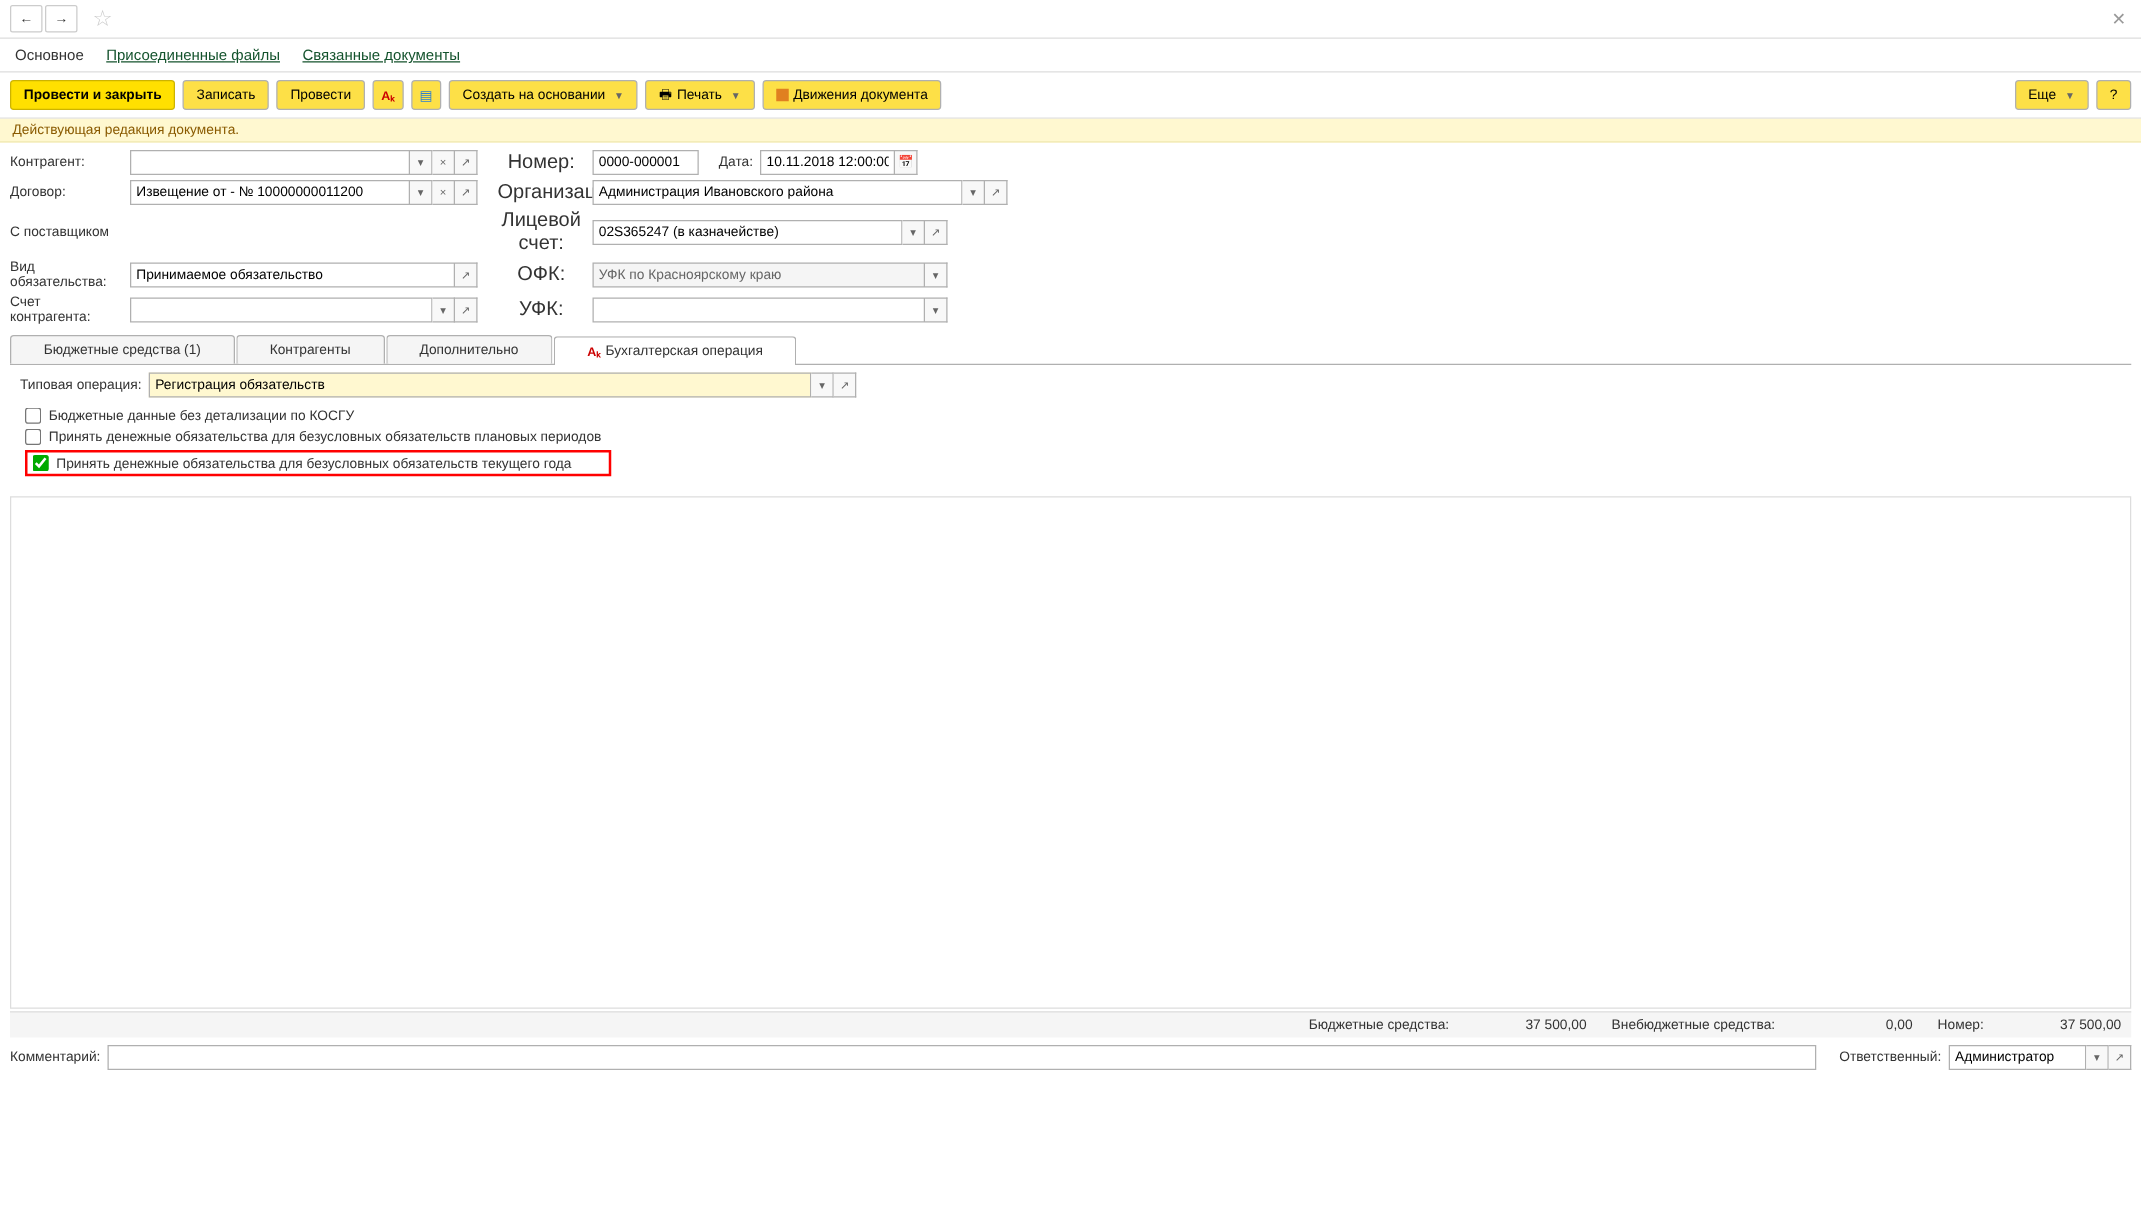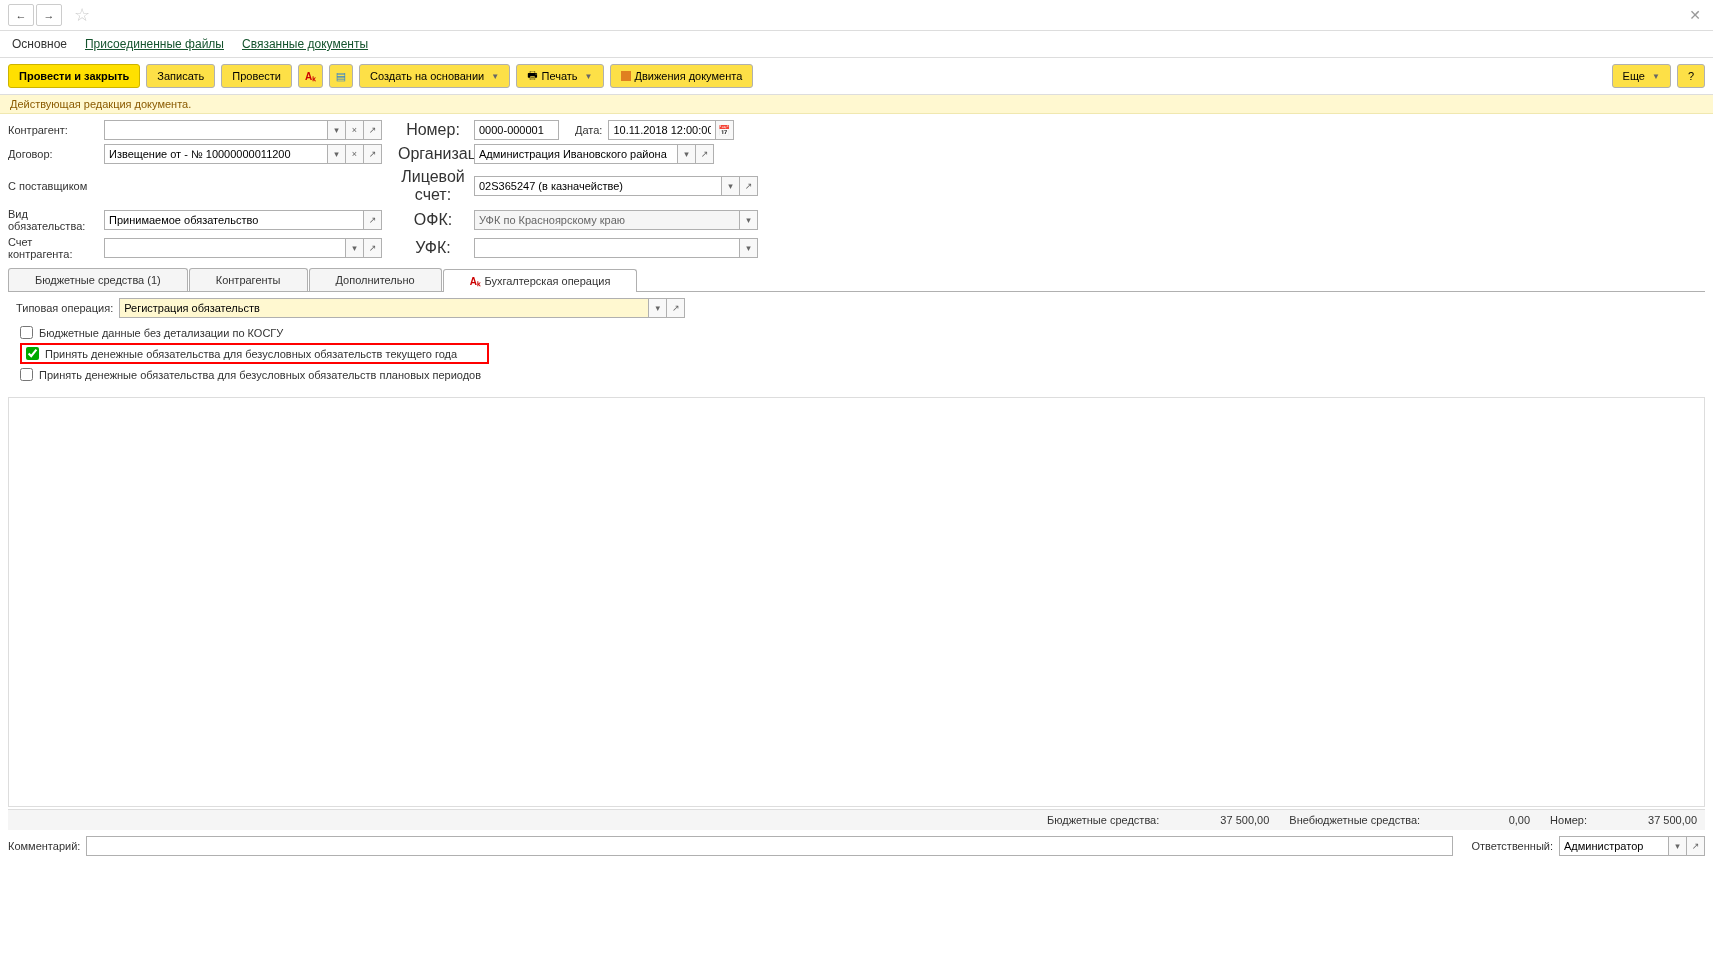--- a/index.html
+++ b/index.html
@@ -134,21 +134,21 @@
   <div class="form-row">
     <span class="form-label">Договор:</span>
     <div class="input-combo">
       <input class="text-input" style="width: 224px;" value="Извещение от - № 10000000011200">
       <div class="small-btn">▾</div>
       <div class="small-btn">×</div>
       <div class="small-btn">↗</div>
     </div>
     <span class="form-label-mid">Организация:</span>
     <div class="input-combo">
-      <input class="text-input" style="width: 204px;" value="Администрация Ивановского района">
+      <input class="text-input" style="width: 296px;" value="Администрация Ивановского района">
       <div class="small-btn">▾</div>
       <div class="small-btn">↗</div>
     </div>
   </div>
 
   <div class="form-row">
     <span class="form-label">С поставщиком</span>
     <span style="width:278px"></span>
     <span class="form-label-mid">Лицевой счет:</span>
     <div class="input-combo">
@@ -202,28 +202,28 @@
         <input class="op-input" value="Регистрация обязательств" style="">
         <div class="small-btn">▾</div>
         <div class="small-btn">↗</div>
       </div>
     </div>
     <div class="checkbox-row">
       <input type="checkbox" class="chk" style="">
       <span>Бюджетные данные без детализации по КОСГУ</span>
     </div>
     <div class="checkbox-row">
+      <input type="checkbox" class="chk" style="">
+      <span>Принять денежные обязательства для безусловных обязательств плановых периодов</span>
+    </div>
+    <div class="checkbox-row">
       <div class="checkbox-highlight checkbox-row">
         <input type="checkbox" class="chk" checked="" style="accent-color: rgb(0, 170, 0);">
         <span>Принять денежные обязательства для безусловных обязательств текущего года</span>
       </div>
-    </div>
-    <div class="checkbox-row">
-      <input type="checkbox" class="chk" style="">
-      <span>Принять денежные обязательства для безусловных обязательств плановых периодов</span>
     </div>
   </div>
 
 </div>
 
 <div class="main-blank"></div>
 
 <div class="footer-totals">
   <span><span>Бюджетные средства:</span><span class="val">37 500,00</span></span>
   <span><span>Внебюджетные средства:</span><span class="val">0,00</span></span>

